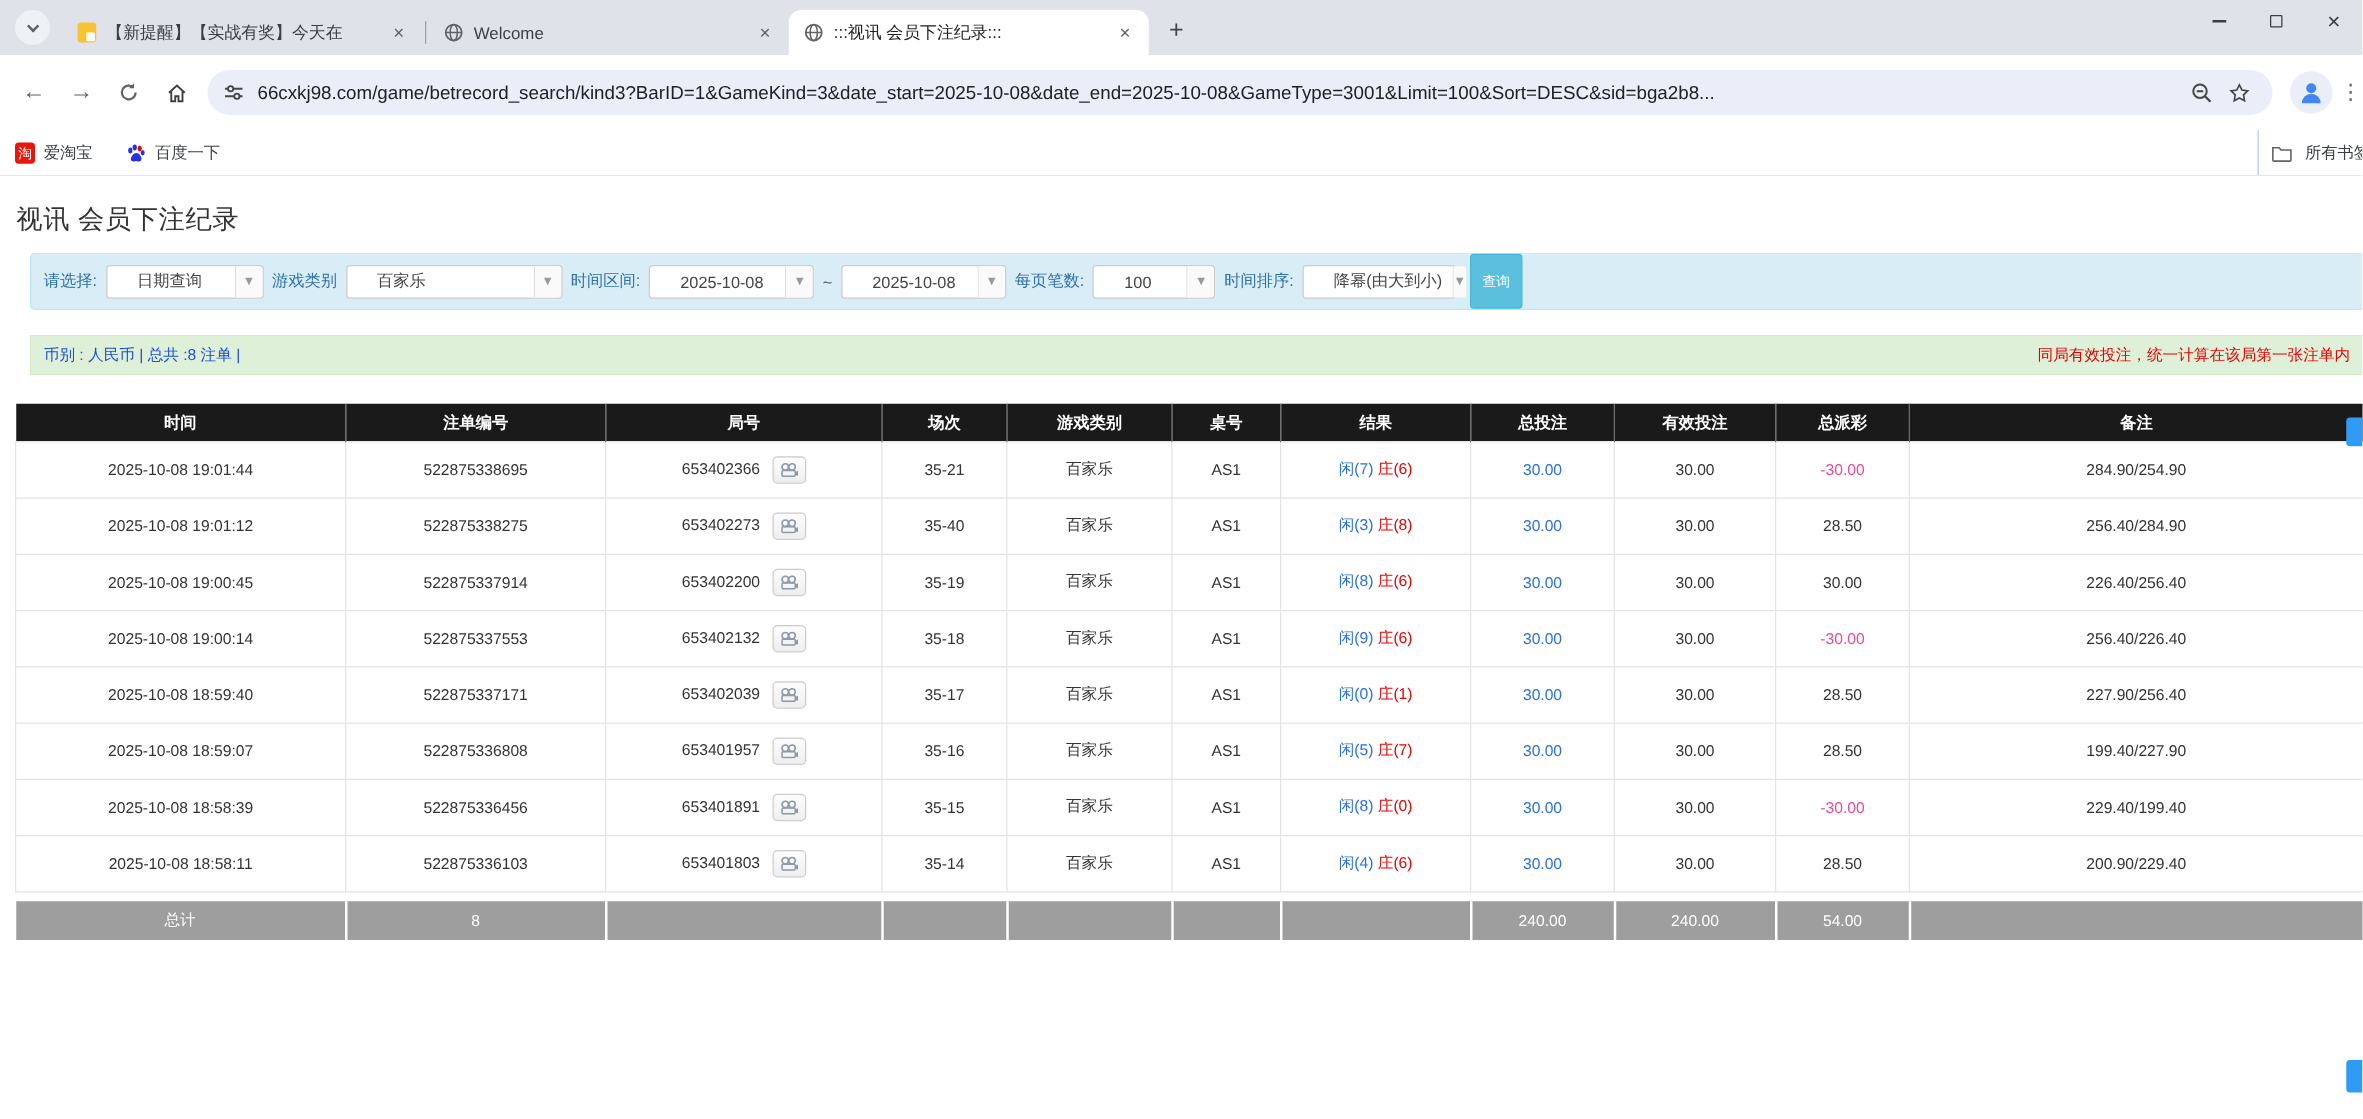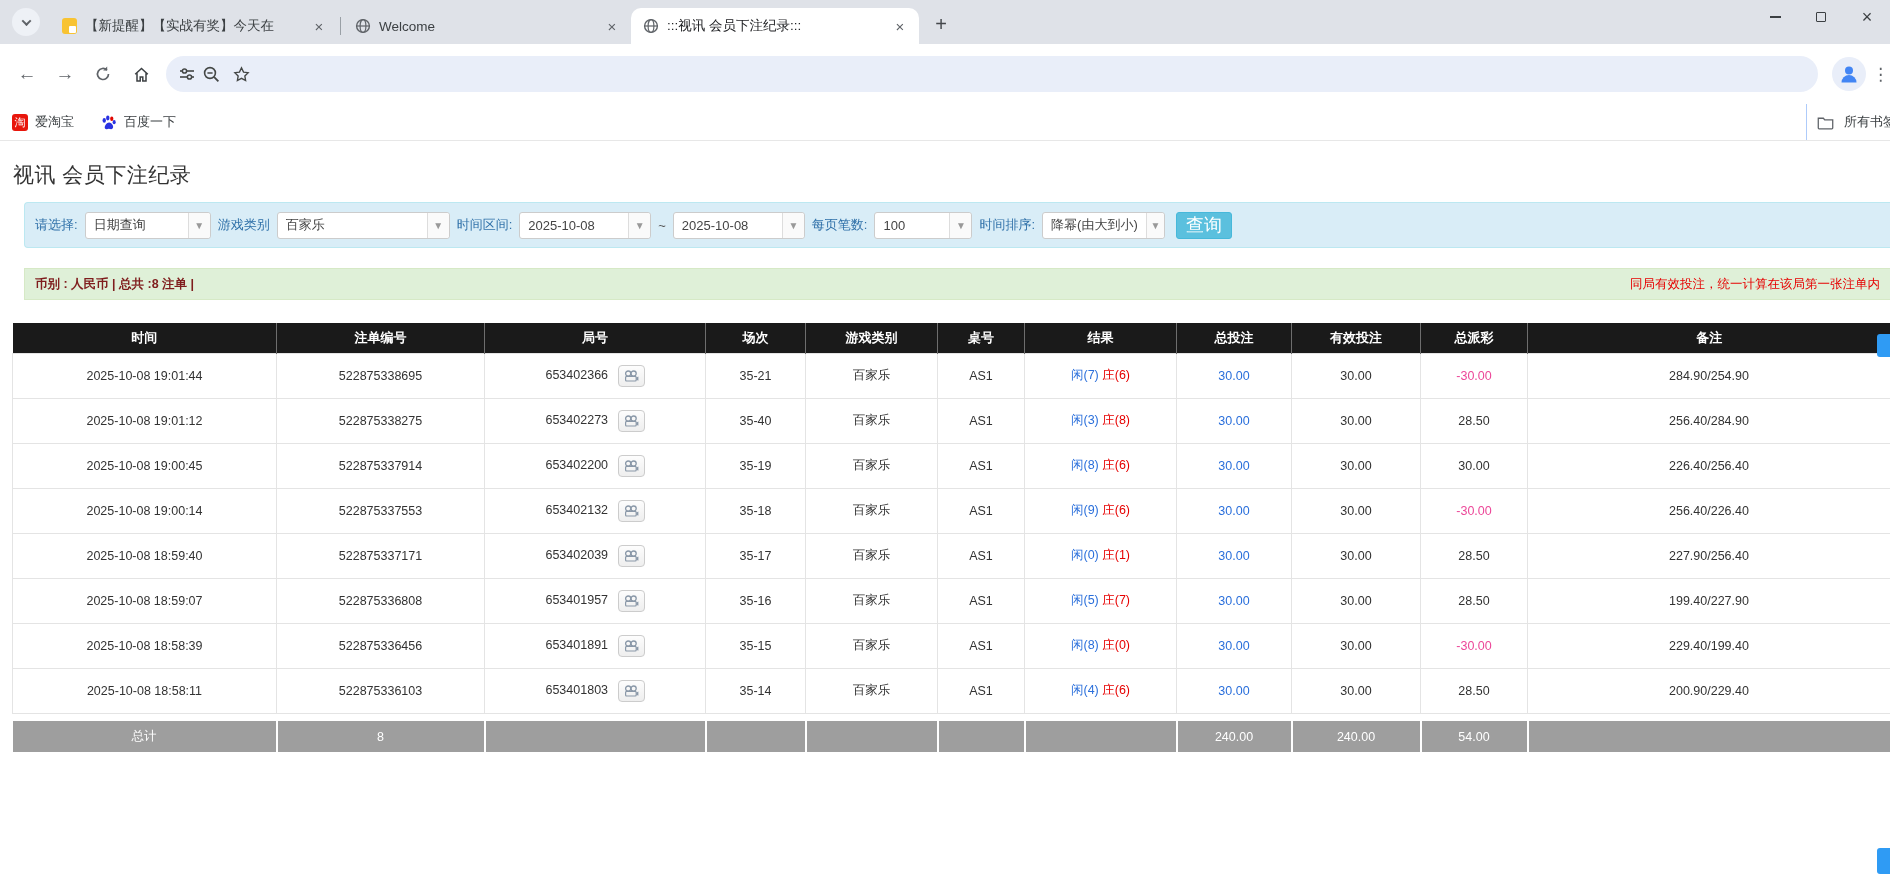--- a/index.html
+++ b/index.html
@@ -52,31 +52,31 @@
 
   
   .page { position:relative; height:713px; background:#fff; }
   .page h1 { font-size:21px; font-weight:normal; color:#333; padding:20px 0 0 13px; letter-spacing:0.5px; }
 
   .filterbox { margin:13px 0 0 24px; height:46px; background:#d9edf7; border:1px solid #bce8f1;
     border-radius:4px 0 0 4px; border-right:none; display:flex; align-items:center; padding:0 10px; gap:7px;
     font-size:13px; }
   .flabel { color:#3071a9; font-weight:normal; white-space:nowrap; }
   .fselect { background:#fff; border:1px solid #ccc; border-radius:3px; height:27px; display:flex;
-    align-items:center; font-size:13px; color:#444; }
+    align-items:center; font-size:13px; color:#444;padding-left:16px; }
   .fselect .val { padding:0 8px; flex:1; white-space:nowrap; }
   .fselect .arrow { width:22px; height:100%; border-left:1px solid #ddd; background:#fafafa; color:#999;
     display:flex; align-items:center; justify-content:center; font-size:10px; cursor:pointer; border-radius:0 3px 3px 0; }
   .tilde { color:#555; }
-  .searchbtn { background:#5bc0de; border:1px solid #46b8da; color:#fff; font-size:18px; height:27px;
+  .searchbtn { background:#5bc0de; border:1px solid #46b8da; color:#fff; font-size:11px; height:44px;
     padding:0 9px; border-radius:3px; cursor:pointer; margin-left:4px; }
 
   .summary { margin:20px 0 0 24px; height:32px; background:#dff0d8; border:1px solid #d6e9c6; border-right:none;
     display:flex; align-items:center; justify-content:space-between; padding:0 10px; font-size:12.5px; }
-  .summary .left { color:#7f1d1d;font-weight:bold; }
+  .summary .left { color:#1d4ed8; }
   .summary .right { color:#e60000; }
 
   .edge-blue { position:absolute; right:0; width:13px; background:#2f9bf4; border-radius:3px 0 0 3px; }
   .edge-blue.mid { top:193px; height:23px; }
   .edge-blue.bottom { top:707px; height:26px; }
 
   table.bets { border-collapse:collapse; table-layout:fixed; margin:23px 0 15px 12px; width:1878px; font-size:12.5px; color:#333; }
   table.bets th { background:#1a1a1a; color:#fff; font-weight:bold; height:30px; border-right:1px solid #6e6e6e;
     font-size:13px; }
   table.bets th:last-child { border-right:none; }
@@ -158,20 +158,21 @@
       </svg>
   </div>
 
   <div class="urlpill">
     <svg width="18" height="18" viewBox="0 0 18 18">
         <line x1="2" y1="6" x2="16" y2="6" stroke="#444746" stroke-width="1.6"></line>
         <line x1="2" y1="12" x2="16" y2="12" stroke="#444746" stroke-width="1.6"></line>
         <circle cx="6.5" cy="6" r="2.1" fill="#e9eef9" stroke="#444746" stroke-width="1.5"></circle>
         <circle cx="11.5" cy="12" r="2.1" fill="#e9eef9" stroke="#444746" stroke-width="1.5"></circle>
       </svg>
+    <span class="urltext">66cxkj98.com/game/betrecord_search/kind3?BarID=1&amp;GameKind=3&amp;date_start=2025-10-08&amp;date_end=2025-10-08&amp;GameType=3001&amp;Limit=100&amp;Sort=DESC&amp;sid=bga2b8...</span>
     <span class="pill-ico">
       <svg width="19" height="19" viewBox="0 0 19 19">
           <circle cx="8" cy="8" r="5.4" fill="none" stroke="#444746" stroke-width="1.6"></circle>
           <line x1="12.2" y1="12.2" x2="16.4" y2="16.4" stroke="#444746" stroke-width="1.8"></line>
           <line x1="5.4" y1="8" x2="10.6" y2="8" stroke="#444746" stroke-width="1.5"></line>
         </svg>
     </span>
     <span class="pill-ico">
       <svg width="19" height="19" viewBox="0 0 24 24">
           <path d="M12 3.6l2.6 5.3 5.8.8-4.2 4.1 1 5.8L12 16.9l-5.2 2.7 1-5.8-4.2-4.1 5.8-.8z" fill="none" stroke="#444746" stroke-width="1.7"></path>

